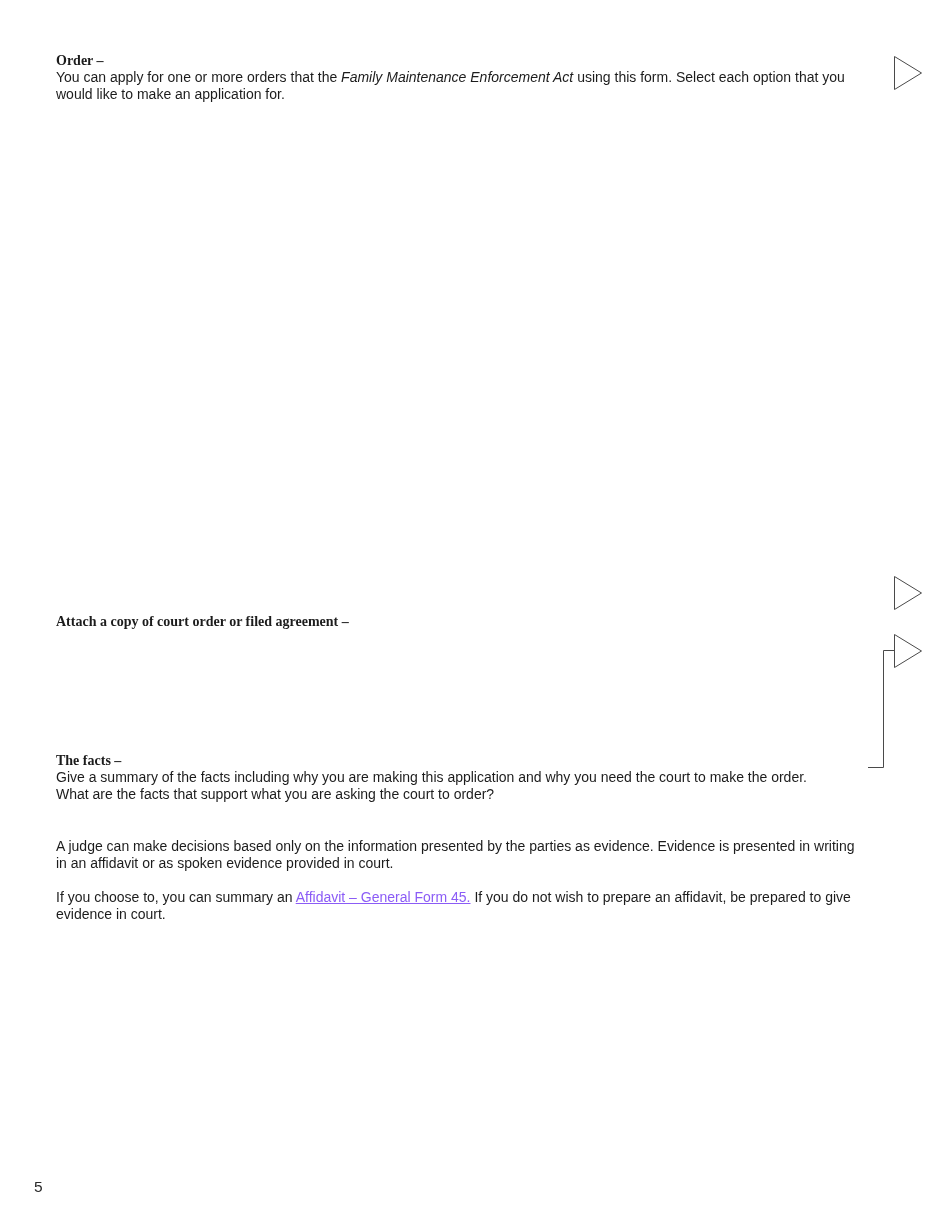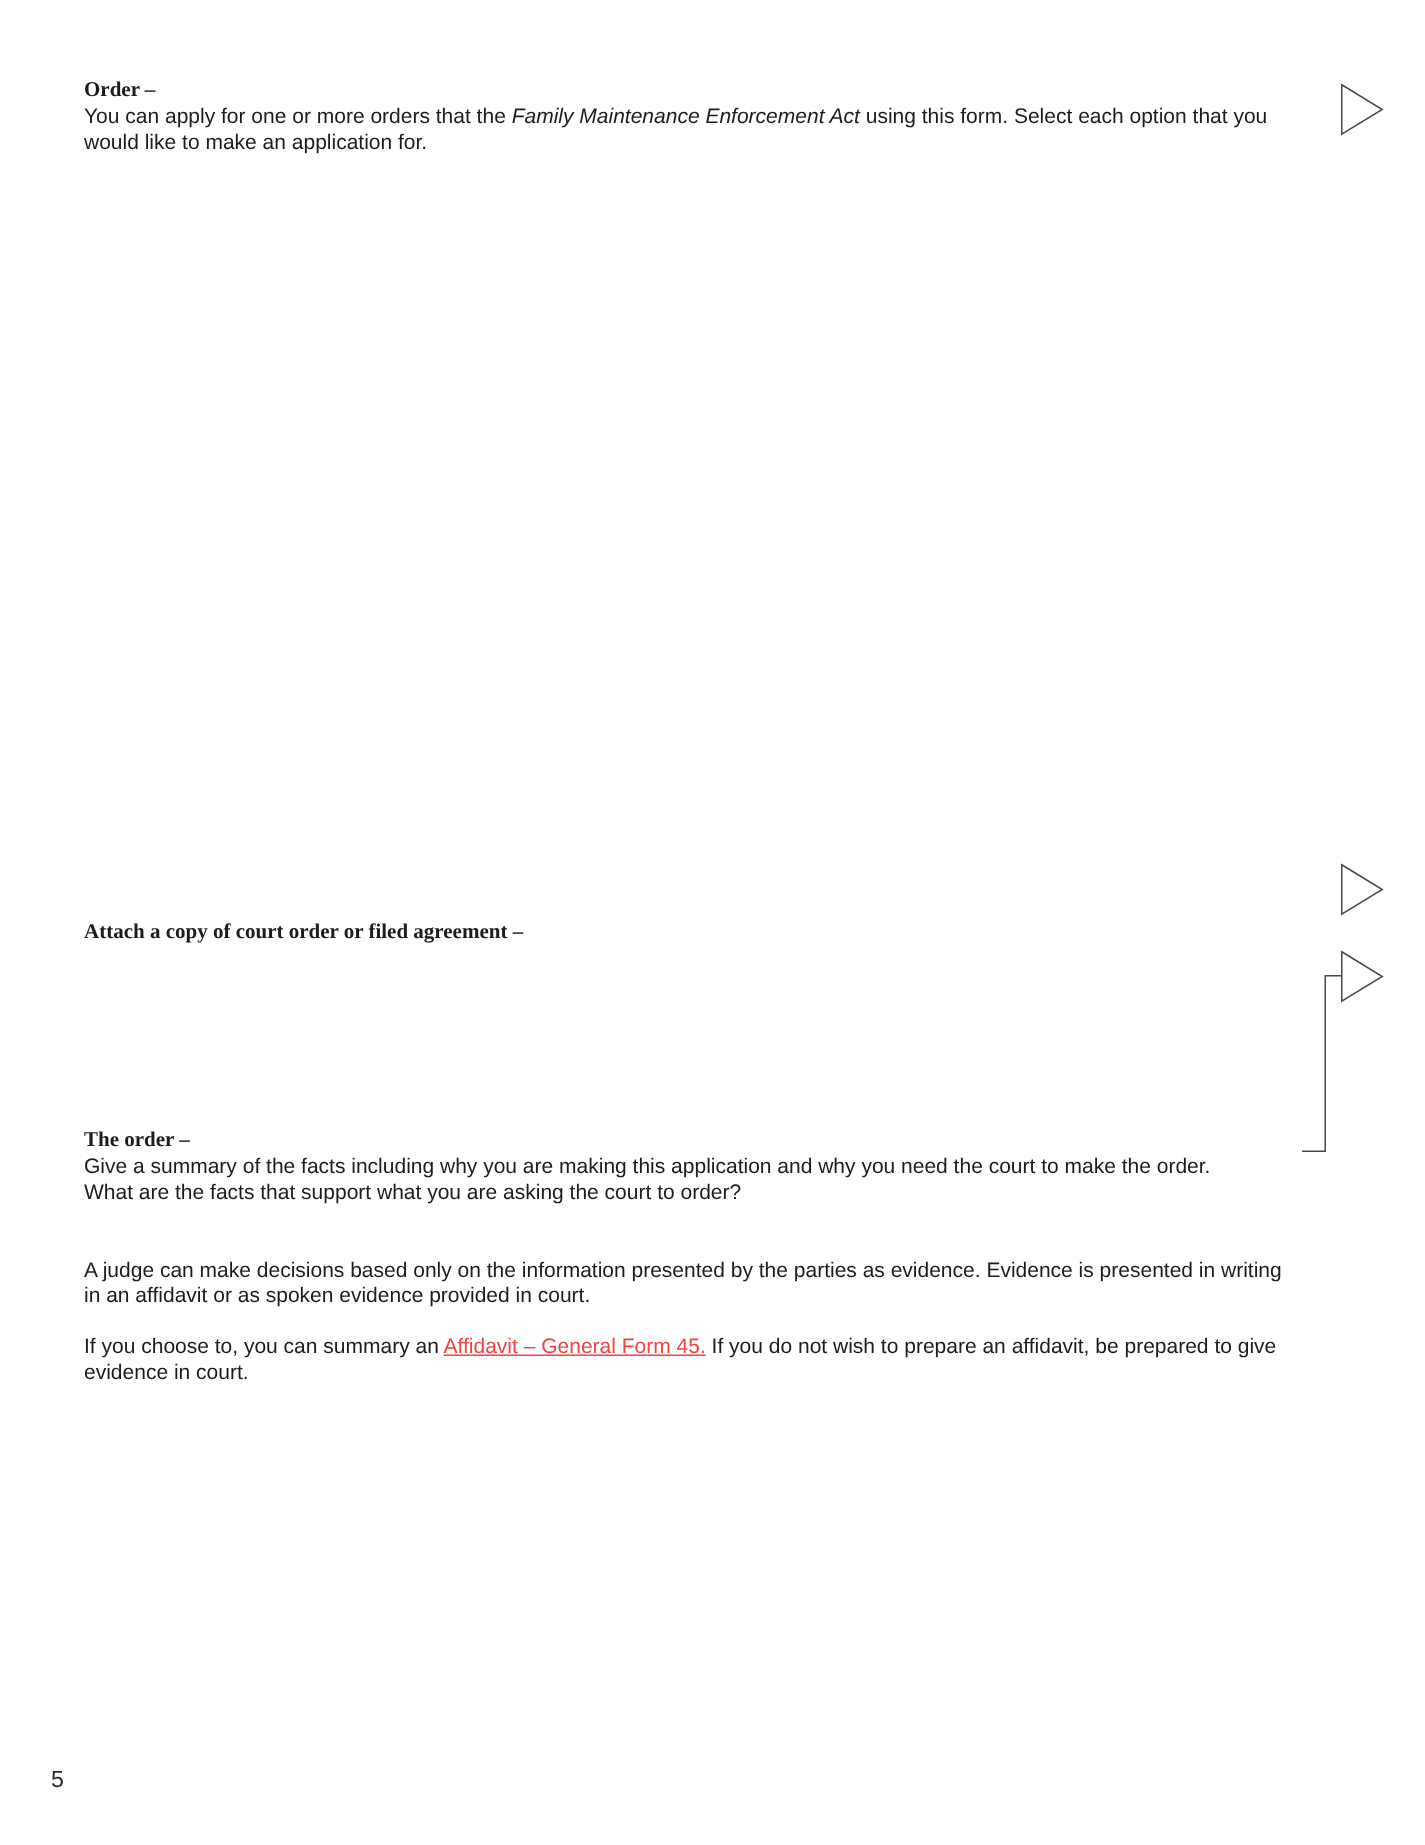--- a/index.html
+++ b/index.html
@@ -26,21 +26,21 @@
       margin: 0;
     }
     .heading {
       font-weight: bold;
       font-family: Liberation Serif, serif;
     }
     .gap {
       height: 17px;
     }
     .link {
-      color: #ef4444;
+      color: #8b5cf6;
       text-decoration: underline;
       cursor: pointer;
     }
     .marker {
       position: absolute;
       width: 30px;
       height: 36px;
     }
     .marker svg {
       display: block;
@@ -94,21 +94,21 @@
   </span>
 </div>
 
 <div class="bracket">
   <svg width="30" height="125" viewBox="0 0 30 125">
     <polyline points="28.5,2.5 17.5,2.5 17.5,119.5 2,119.5" fill="none" stroke="#4a4a4a" stroke-width="1"></polyline>
   </svg>
 </div>
 
 <div class="section" style="top:752px;">
-  <p class="heading">The order –</p>
+  <p class="heading">The facts –</p>
   <p>Give a summary of the facts including why you are making this application and why you need the court to make the order.</p>
   <p>What are the facts that support what you are asking the court to order?</p>
   <div class="gap"></div>
   <div class="gap"></div>
   <p>A judge can make decisions based only on the information presented by the parties as evidence. Evidence is presented in writing in an affidavit or as spoken evidence provided in court.</p>
   <div class="gap"></div>
   <p><span>If you choose to, you can summary an </span><a class="link">Affidavit – General Form 45.</a><span> If you do not wish to prepare an affidavit, be prepared to give evidence in court.</span></p>
 </div>
 
 <div class="page-number">5</div>

